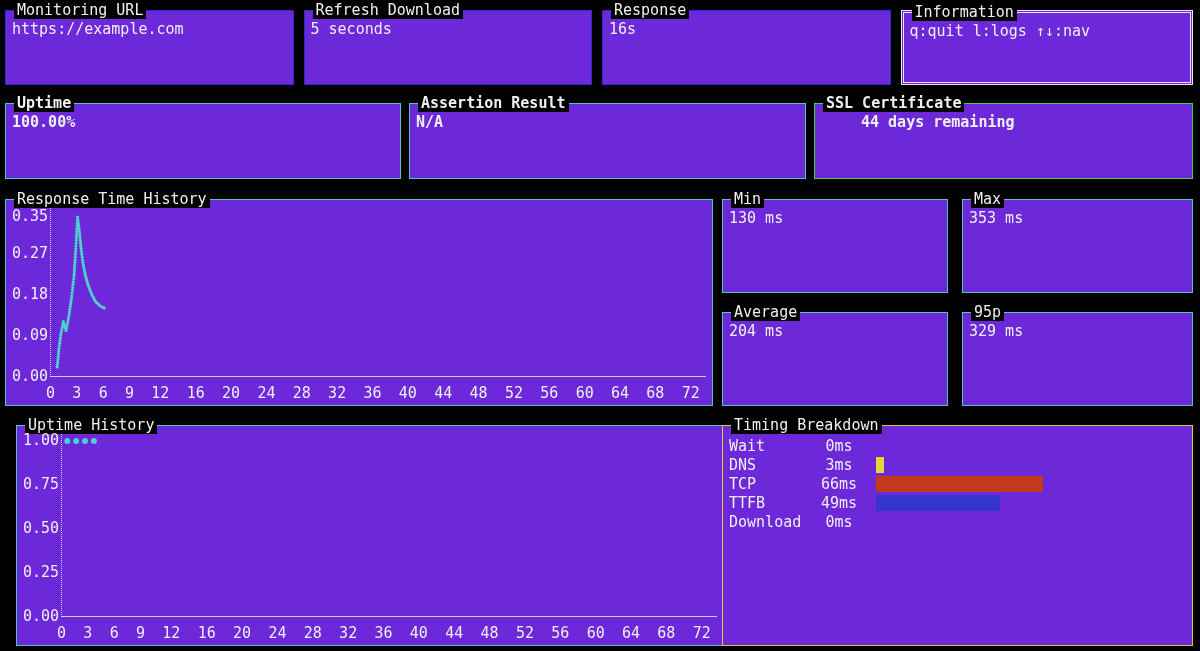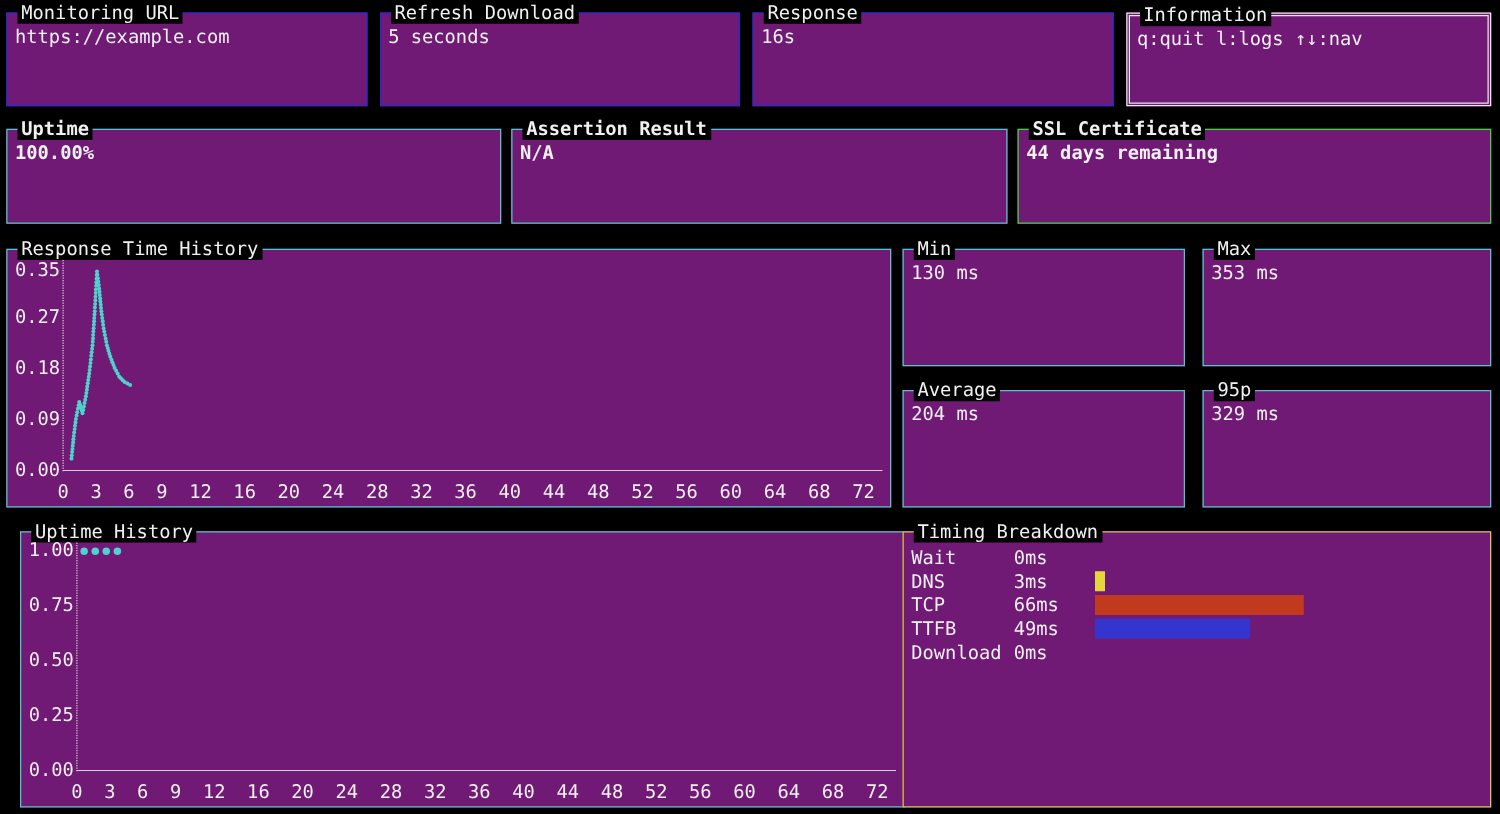--- a/index.html
+++ b/index.html
@@ -5,29 +5,29 @@
   *{box-sizing:border-box;margin:0;padding:0;}
   html,body{width:1200px;height:651px;}
   body{
     background:#000;
     font-family:"DejaVu Sans Mono","Liberation Mono",monospace;
     font-size:15px;
     color:#f0f0f0;
     position:relative;
     overflow:hidden;
   }
-  .box{position:relative;border:1px solid #4dc8c8;background:#701a75;}
+  .box{position:relative;border:1px solid #4dc8c8;background:#6d28d9;}
   .box-title{
     position:absolute;top:-10px;left:8px;background:#000;
     padding:0 3px;line-height:18px;white-space:nowrap;color:#f0f0f0;
   }
   .box-value{padding:9px 8px 0 6px;white-space:nowrap;}
   .b-blue{border-color:#2a2ad2;}
   .b-cyan{border-color:#4dc8c8;}
-  .b-green{border-color:#3ed63e;}
+  .b-green{border-color:#3ed63e;padding-left:40px;}
   .b-yellow{border-color:#d8cc3a;}
   .b-white{border:3px double #e9e9e9;}
 
   .row1{position:absolute;top:10px;left:5px;width:1188px;height:75px;display:flex;gap:10px;}
   .row1 .box{flex:1;}
   .row2{position:absolute;top:103px;left:5px;width:1188px;height:76px;display:grid;grid-template-columns:396px 397px 1fr;gap:8px;font-weight:bold;}
 
   #rt-chart{position:absolute;top:199px;left:5px;width:708px;height:207px;}
   .stats-grid{position:absolute;top:199px;left:722px;width:471px;height:207px;
     display:grid;grid-template-columns:226px 1fr;grid-template-rows:94px 1fr;column-gap:14px;row-gap:19px;}
@@ -37,21 +37,21 @@
   .y-labels{position:absolute;left:6px;top:8px;bottom:28px;width:36px;}
   .y-tick{position:absolute;transform:translateY(-55%);left:0;}
   .plot{position:absolute;left:44px;right:6px;top:8px;bottom:28px;
     border-left:1px dotted #d0d0d0;border-bottom:1px solid #d0d0d0;}
   .plot svg{position:absolute;left:0;top:0;display:block;}
   .x-labels{position:absolute;left:40px;right:12px;bottom:2px;height:20px;display:flex;justify-content:space-between;line-height:20px;}
 
   .timing-rows{padding:10px 6px 0 6px;}
   .timing-row{display:flex;align-items:center;height:19px;}
   .t-label{width:82px;white-space:nowrap;}
-  .t-value{width:56px;text-align:left;margin-right:9px;white-space:nowrap;}
+  .t-value{width:56px;text-align:center;margin-right:9px;white-space:nowrap;}
   .t-bar{height:16px;}
 </style>
 </head>
 <body>
 
 <div class="row1">
   <div class="box b-blue">
     <span class="box-title">Monitoring URL</span>
     <div class="box-value">https://example.com</div>
   </div>

